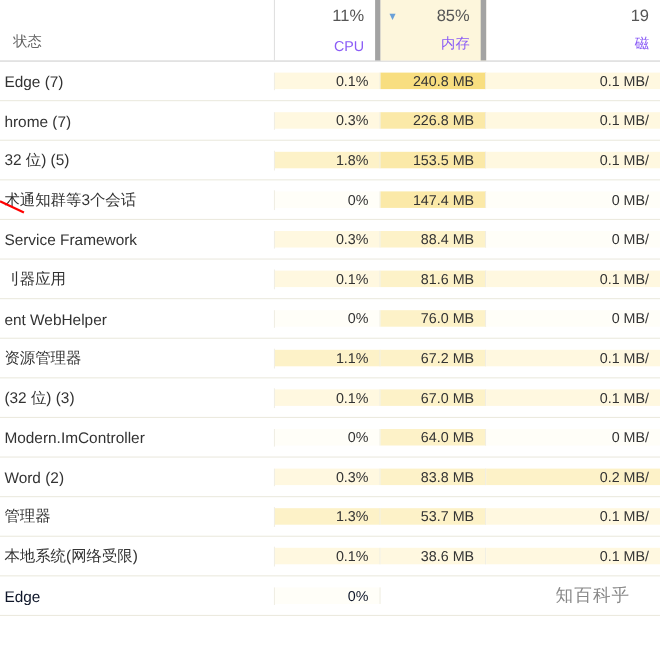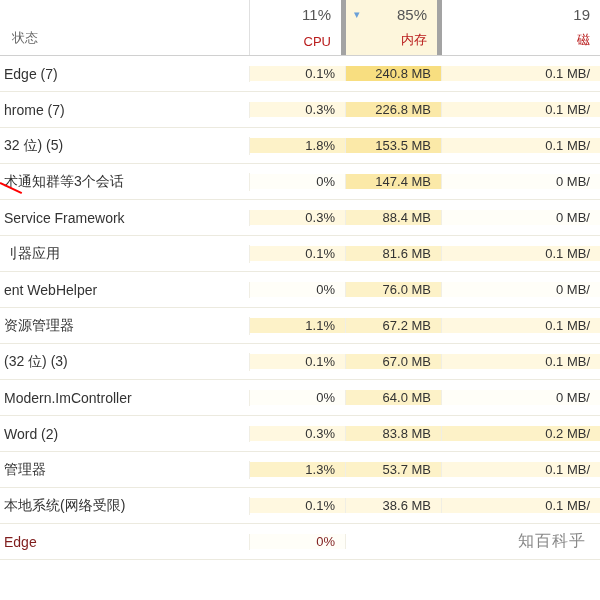--- a/index.html
+++ b/index.html
@@ -32,36 +32,36 @@
     border-right: 5px solid #a3a3a3;
     text-align: right;
     padding: 6px 10px 6px 4px;
     display: flex;
     flex-direction: column;
     justify-content: space-between;
     position: relative;
   }
   .hdr-col:last-child { border-right: none; flex: 1; }
   .hdr-pct { font-size: 15px; color: #555; }
-  .hdr-label { font-size: 13px; color: #b91c1c; }
+  .hdr-label { font-size: 13px; color: #8b5cf6; }
   .hdr-col.sorted { background: #fdf6dc; }
   .sort-arrow {
     position: absolute;
     left: 8px;
     top: 8px;
     color: #6aa0d8;
     font-size: 11px;
   }
   .row {
     display: flex;
     height: 36px;
     border-bottom: 1px solid #eceadf;
     align-items: center;
   }
-  .row.faded { color: #7f1d1d; }
+  .row.faded { color: #0f172a; }
   .cell-name {
     flex: 0 0 250px;
     display: flex;
     align-items: center;
     padding-left: 4px;
     border-right: 1px solid #f0eee4;
     white-space: nowrap;
     overflow: hidden;
   }
   .cell-metric {
@@ -76,21 +76,21 @@
   }
   .cell-metric:last-child { border-right: none; flex: 1; }
   
   .h0 { background: #fffef8; }
   .h1 { background: #fff8e0; }
   .h2 { background: #fdf2c8; }
   .h3 { background: #fbe9a8; }
   .h4 { background: #f8de80; }
   .watermark {
     position: absolute;
-    right: 14px;
+    right: 27px;
     bottom: 48px;
     font-size: 16px;
     color: #888;
     letter-spacing: 1px;
     pointer-events: none;
   }
   .redline {
     position: absolute;
     left: 0;
     top: 182px;

